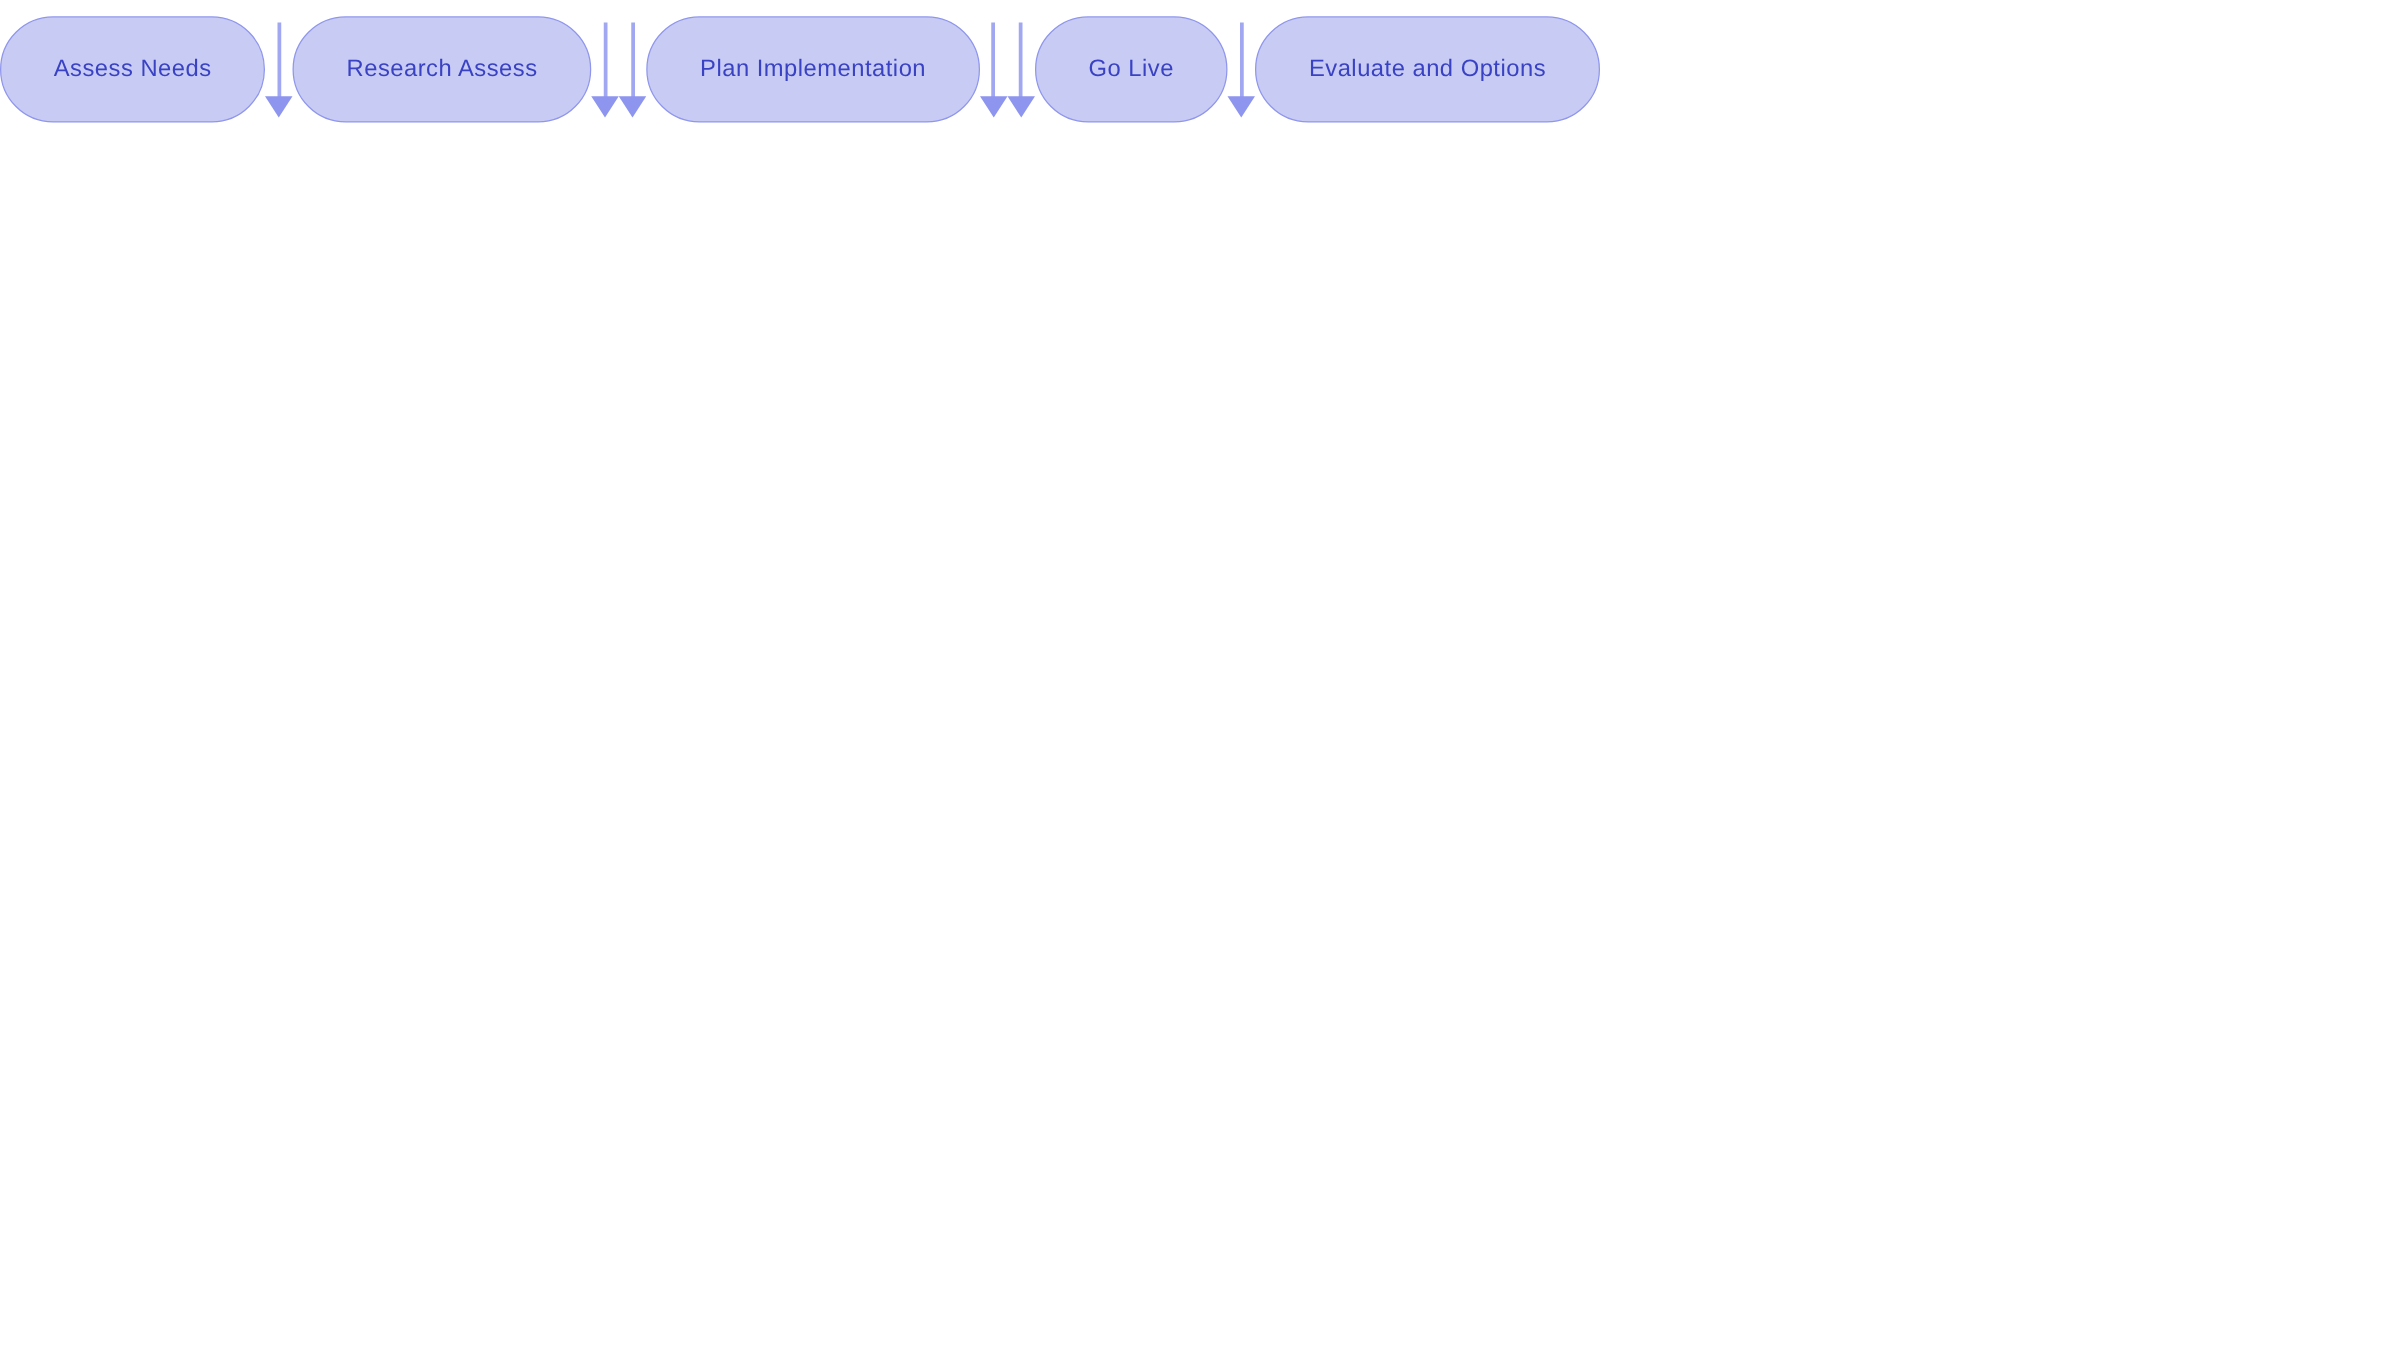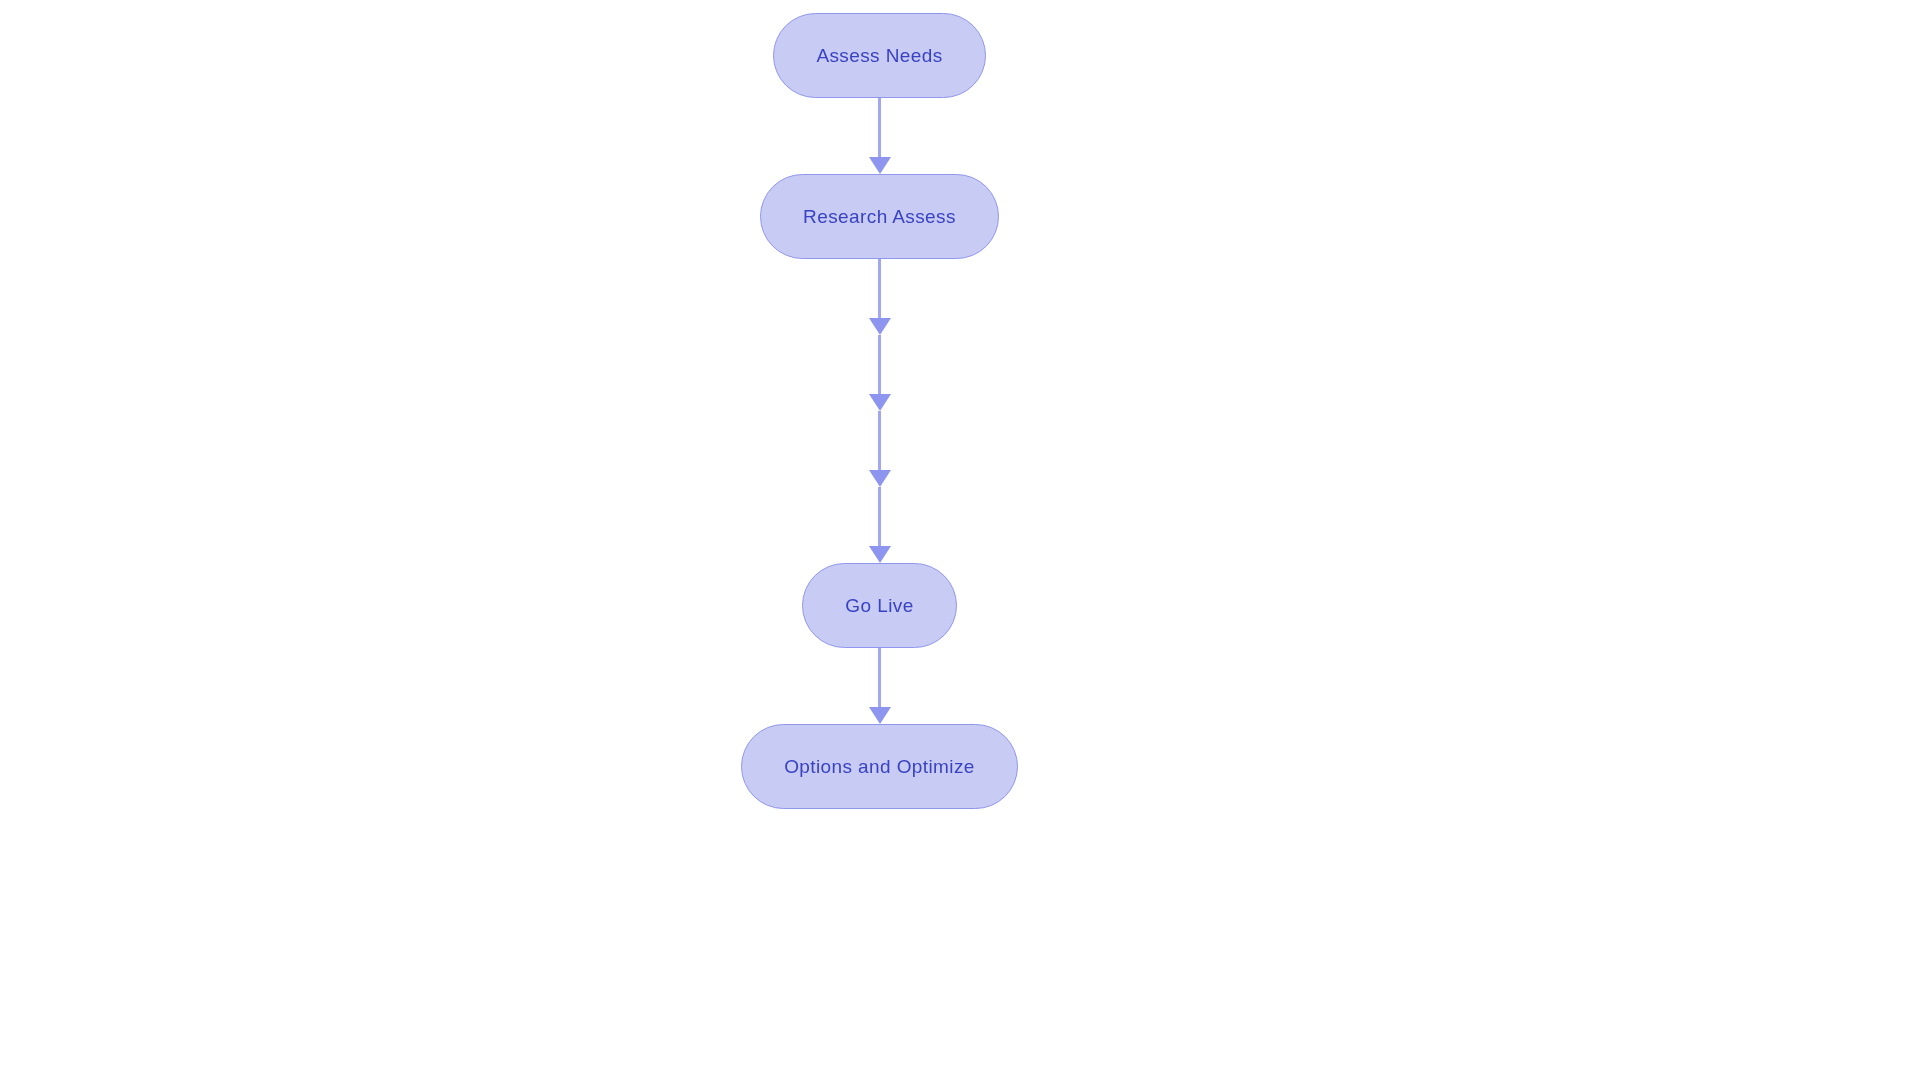--- a/index.html
+++ b/index.html
@@ -16,23 +16,22 @@
     width: 1920px;
     height: 1083px;
     background: #ffffff;
   }
   .flow {
     position: absolute;
     left: 0;
     top: 13px;
     width: 1667px;
     display: flex;
-    flex-direction: column;
+    flex-direction: row;
     align-items: center;
-    margin-left: 46px;
   }
   .node {
     height: 85px;
     box-sizing: border-box;
     padding: 0 42px;
     display: flex;
     align-items: center;
     justify-content: center;
     background: var(--node-fill, #c8ccf4);
     border: 1px solid var(--node-border, #8f96ec);
@@ -75,28 +74,29 @@
       </div>
       <div class="node">Research Assess</div>
       <div class="arrow">
         <div class="line"></div>
         <div class="head"></div>
       </div>
       <div class="arrow">
         <div class="line"></div>
         <div class="head"></div>
       </div>
+      <div class="node">Plan Implementation</div>
       <div class="arrow">
         <div class="line"></div>
         <div class="head"></div>
       </div>
       <div class="arrow">
         <div class="line"></div>
         <div class="head"></div>
       </div>
       <div class="node">Go Live</div>
       <div class="arrow">
         <div class="line"></div>
         <div class="head"></div>
       </div>
-      <div class="node">Options and Optimize</div>
+      <div class="node">Evaluate and Options</div>
     </div>
 </div>
 
 </body></html>

